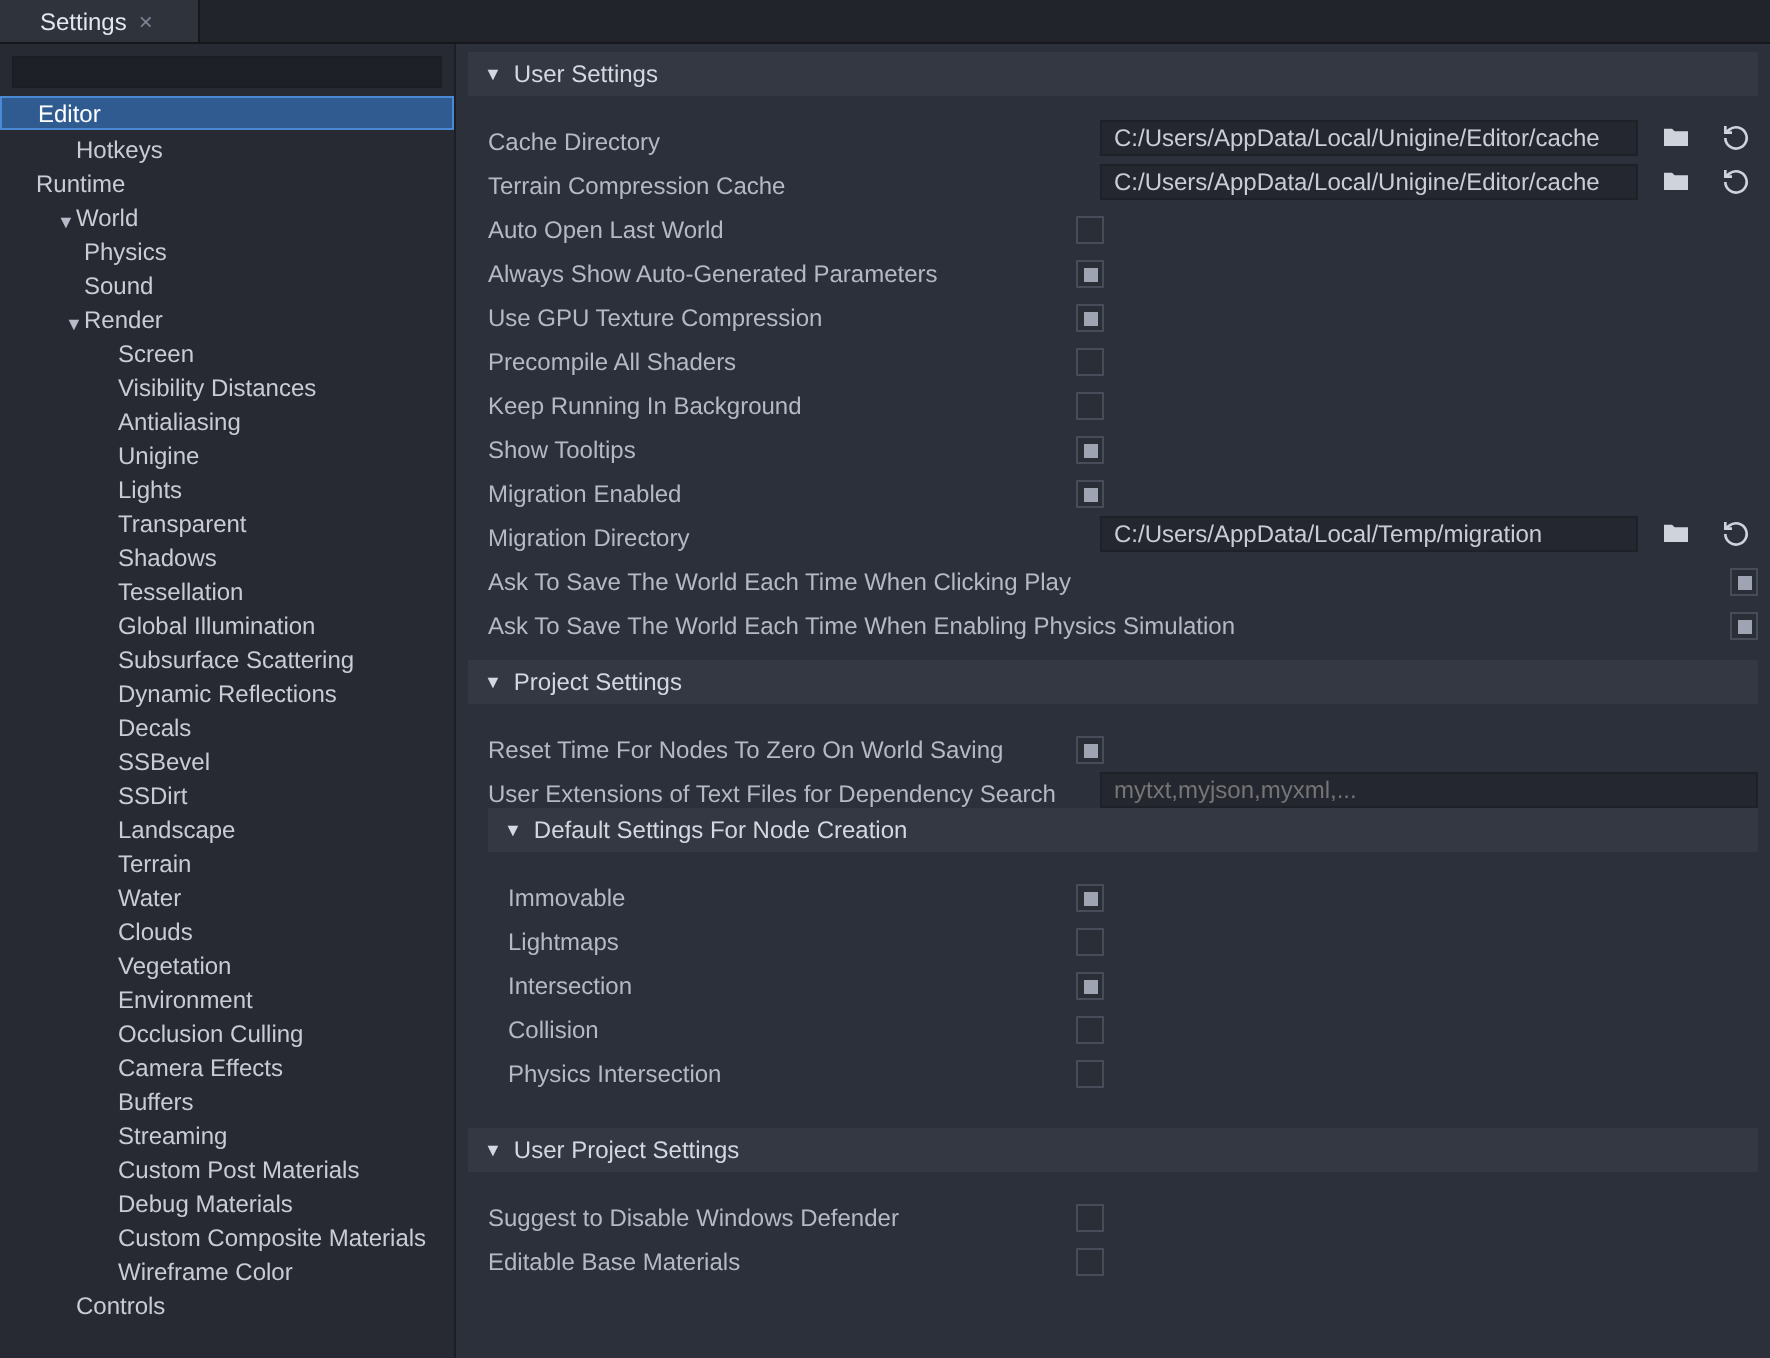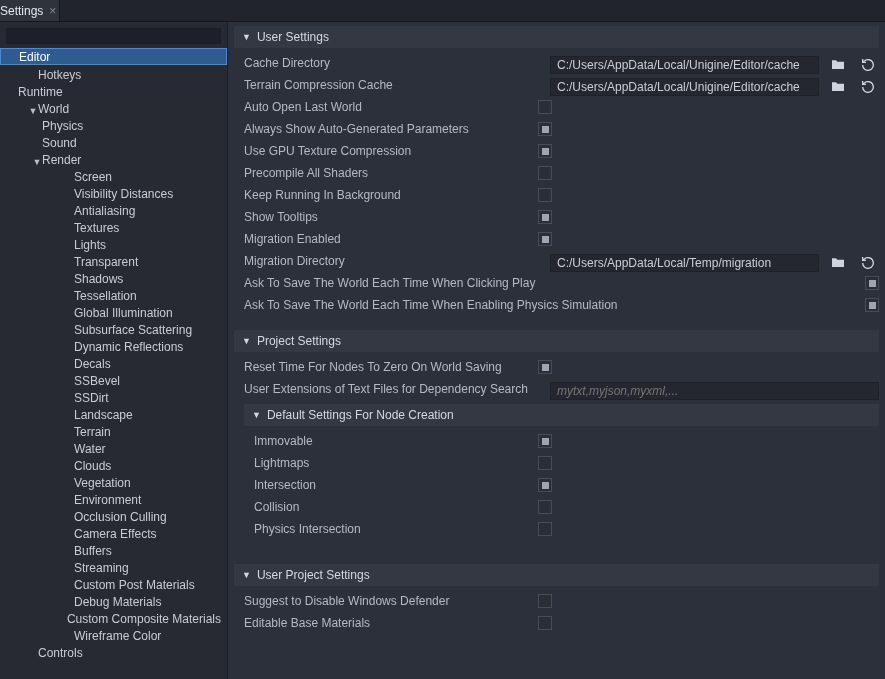--- a/index.html
+++ b/index.html
@@ -12,21 +12,21 @@
 }
 .tab-bar {
   height: 22px;
   background: #21242b;
   display: flex;
   border-bottom: 1px solid #15171b;
 }
 .tab {
   display: flex; align-items: center;
   gap: 6px;
-  padding: 0 0;
+  padding: 0 20px;
   background: #2e333c;
   color: #e4e7ef;
   border-right: 1px solid #15171b;
 }
 .tab .close-icon { width: 10px; color: #7e8592; }
 .main { display: flex; height: 657px; }
 .sidebar {
   width: 228px;
   background: #272a32;
   border-right: 1px solid #1b1e24;
@@ -55,41 +55,41 @@
 }
 .tree-item .spacer { width: 10px; }
 .tree-item.selected {
   background: #2f5b91;
   color: #ffffff;
   border: 1px solid #4a8ad4;
 }
 .ind-1 { padding-left: 8px; }
 .ind-2 { padding-left: 28px; }
 .ind-3 { padding-left: 32px; }
-.ind-4 { padding-left: 64px; }
+.ind-4 { padding-left: 49px; }
 
 .content {
   flex: 1;
   overflow: auto;
   background: #2c303a;
   padding: 4px 6px 10px 6px;
 }
 .section-header {
   display: flex; align-items: center;
   height: 22px;
   background: #343842;
   padding: 0 8px;
   gap: 6px;
   color: #d4d8e0;
 }
 .section-header .arrow { font-size: 9px; }
 .section-body { padding: 8px 0 10px 0; }
 .sub-header { margin-left: 10px; width: calc(100% - 10px); }
 .row {
-  display: flex; align-items: flex-start;
+  display: flex; align-items: flex-end;
   height: 22px;
   gap: 8px;
 }
 .row-label {
   width: 296px;
   padding-left: 10px;
   color: #b4bac5;
 }
 .sub .row-label { padding-left: 20px; }
 .cbcell { width: 14px; display:flex; }
@@ -107,21 +107,21 @@
 .textfield {
   flex: 1;
   height: 18px;
   background: #242730;
   border: 1px solid #1e2128;
   color: #c9cdd6;
   padding: 0 6px;
   font: inherit;
   margin-left: 12px;
 }
-.textfield.readonly { color: #14b8a6; font-style: italic; }
+.textfield.readonly { color: #14b8a6; }
 .icon-btn {
   width: 22px; height: 18px;
   display: flex; align-items: center; justify-content: center;
   color: #cfd3dc;
 }
 .icon-btn svg { width: 16px; height: 16px; }
 .row-tail { width: 14px; display:flex; justify-content:center; }
 </style>
 </head>
 <body>
@@ -193,21 +193,21 @@
         </li>
         <li>
           <div class="tree-item ind-4">
             <span class="spacer"></span>
             <span>Antialiasing</span>
           </div>
         </li>
         <li>
           <div class="tree-item ind-4">
             <span class="spacer"></span>
-            <span>Textures</span>
+            <span>Unigine</span>
           </div>
         </li>
         <li>
           <div class="tree-item ind-4">
             <span class="spacer"></span>
             <span>Lights</span>
           </div>
         </li>
         <li>
           <div class="tree-item ind-4">

